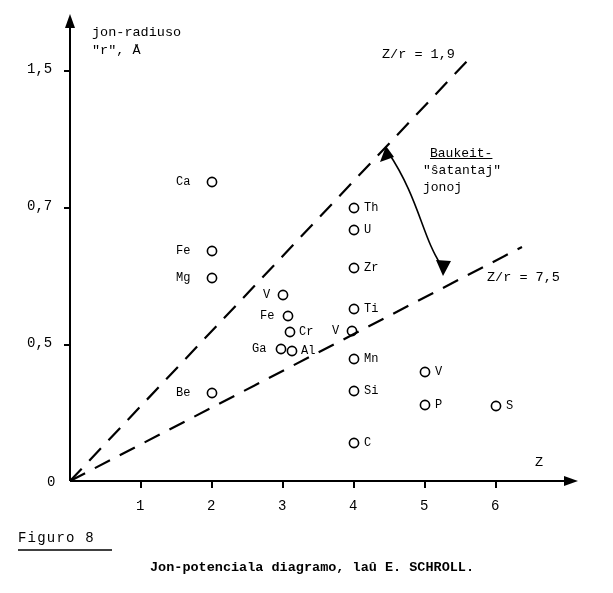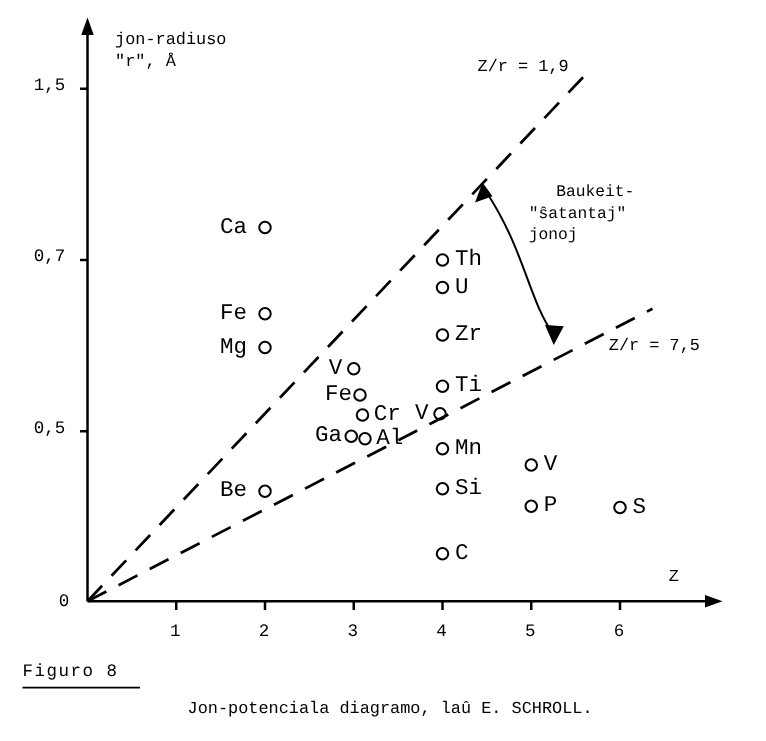--- a/index.html
+++ b/index.html
@@ -29,21 +29,21 @@
     white-space: pre;
     color: #000;
   }
   .axis-title {
     font-size: 13.5px;
   }
   .tick-lbl {
     font-size: 14px;
   }
   .pt-lbl {
-    font-size: 18px;
+    font-size: 12px;
   }
   .caption {
     font-size: 13.5px;
   }
   .fig-lbl {
     font-size: 14px;
     letter-spacing: 1.2px;
     text-align: center;
   }
   .ann {
@@ -127,21 +127,21 @@
   <div class="lbl tick-lbl" style="left:136px; top:499px;">1</div>
   <div class="lbl tick-lbl" style="left:207px; top:499px;">2</div>
   <div class="lbl tick-lbl" style="left:278px; top:499px;">3</div>
   <div class="lbl tick-lbl" style="left:349px; top:499px;">4</div>
   <div class="lbl tick-lbl" style="left:420px; top:499px;">5</div>
   <div class="lbl tick-lbl" style="left:491px; top:499px;">6</div>
 
   <div class="lbl axis-title" style="left:382px; top:47px;">Z/r = 1,9</div>
   <div class="lbl axis-title" style="left:487px; top:270px;">Z/r = 7,5</div>
 
-  <div class="lbl ann" style="left:445px; top:145px;">Baukeit-</div>
+  <div class="lbl ann" style="left:430px; top:145px;text-decoration:underline;">Baukeit-</div>
   <div class="lbl ann" style="left:423px; top:162px;">"ŝatantaj"</div>
   <div class="lbl ann" style="left:423px; top:179px;">jonoj</div>
 
   <div class="lbl pt-lbl" style="left:176px; top:175px;">Ca</div>
   <div class="lbl pt-lbl" style="left:176px; top:244px;">Fe</div>
   <div class="lbl pt-lbl" style="left:176px; top:271px;">Mg</div>
   <div class="lbl pt-lbl" style="left:176px; top:386px;">Be</div>
   <div class="lbl pt-lbl" style="left:263px; top:288px;">V</div>
   <div class="lbl pt-lbl" style="left:260px; top:309px;">Fe</div>
   <div class="lbl pt-lbl" style="left:299px; top:325px;">Cr</div>
@@ -153,15 +153,15 @@
   <div class="lbl pt-lbl" style="left:364px; top:302px;">Ti</div>
   <div class="lbl pt-lbl" style="left:332px; top:324px;">V</div>
   <div class="lbl pt-lbl" style="left:364px; top:352px;">Mn</div>
   <div class="lbl pt-lbl" style="left:364px; top:384px;">Si</div>
   <div class="lbl pt-lbl" style="left:364px; top:436px;">C</div>
   <div class="lbl pt-lbl" style="left:435px; top:365px;">V</div>
   <div class="lbl pt-lbl" style="left:435px; top:398px;">P</div>
   <div class="lbl pt-lbl" style="left:506px; top:399px;">S</div>
 
   <div class="lbl fig-lbl" style="left:18px; top:531px;">Figuro 8</div>
-  <div class="lbl caption" style="left:150px; top:560px;">Jon-potenciala diagramo, laû E. SCHROLL.</div>
+  <div class="lbl caption" style="left:150px; top:560px;font-weight:bold;">Jon-potenciala diagramo, laû E. SCHROLL.</div>
 
 </div>
 
 </body></html>

